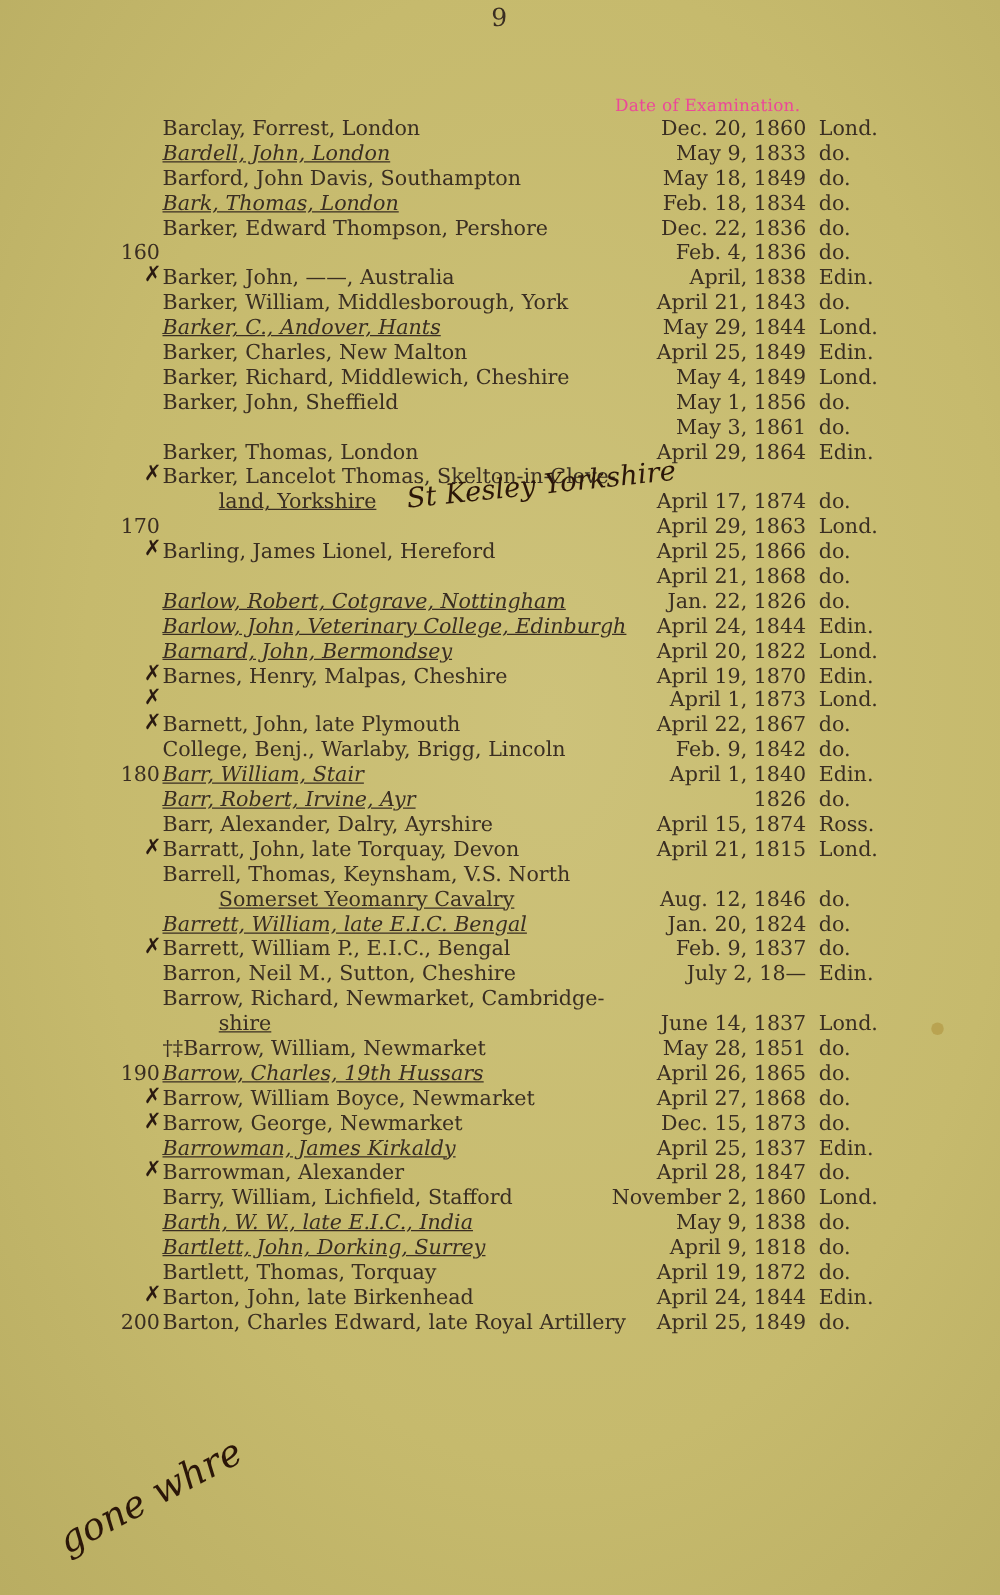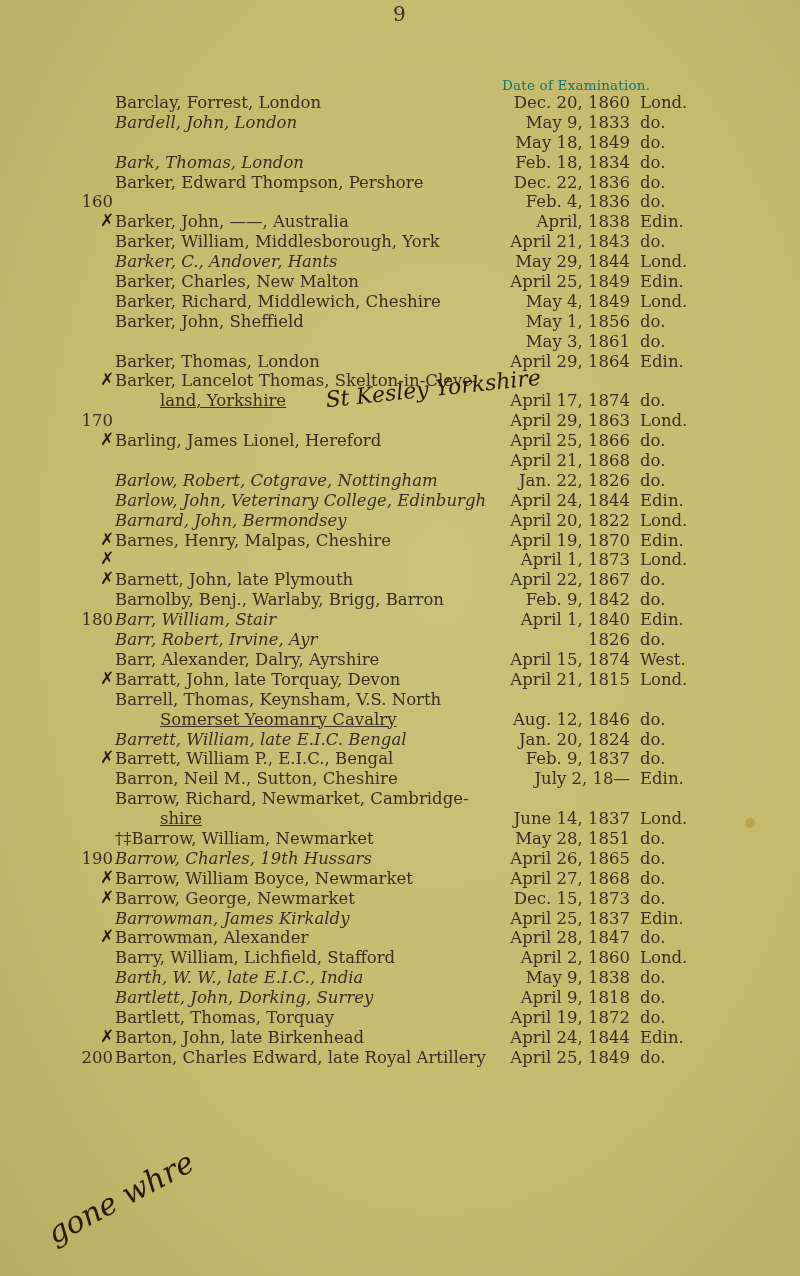--- a/index.html
+++ b/index.html
@@ -10,37 +10,37 @@
     font-family: "DejaVu Serif", "Liberation Serif", serif;
     color: #3a2e22;
     position: relative;
   }
   .page-num {
     position: absolute; left: 393px; top: 2px;
     font-size: 20px; color: #3a2e22;
   }
   .col-header {
     position: absolute; left: 492px; top: 77px;
-    font-size: 13.5px; letter-spacing: 0.2px; color: #0f766e; margin-left: 10px;
+    font-size: 13.5px; letter-spacing: 0.2px; color: #ec4899;
   }
   .rows { position: absolute; left: 0; top: 93px; width: 800px; }
   .row {
     position: relative; height: 19.9px; line-height: 19.9px;
-    font-size: 16.5px; white-space: nowrap;
+    font-size: 16.5px; white-space: nowrap; margin-left: 15px;
   }
   .row .num {
     position: absolute; left: 75px; width: 38px; text-align: right;
   }
   .row .mark {
     position: absolute; left: 100px; top: -1px;
     font-size: 17px; color: #2a1a10; font-family: "DejaVu Sans", sans-serif;
   }
   .row .name { position: absolute; left: 115px; }
   .row .name.cont { left: 160px; text-decoration: underline; }
-  .row .name.i { font-style: italic; }
+  .row .name.i { font-style: italic; text-decoration: underline; }
   .row .date { position: absolute; left: 465px; width: 165px; text-align: right; }
   .row .place { position: absolute; left: 640px; width: 57px; text-align: left; }
   .handwriting {
     position: absolute; font-family: "DejaVu Serif", serif; font-style: italic;
     color: #2b1608;
   }
   .hw-1 { left: 325px; top: 376px; font-size: 22px; transform: rotate(-6deg); }
   .hw-2 { left: 40px; top: 1180px; font-size: 30px; transform: rotate(-28deg); }
   .stain { position: absolute; border-radius: 50%; background: rgba(160,120,30,0.35); }
 </style>
@@ -61,20 +61,21 @@
     <div class="row">
       <span class="num"></span>
       <span class="mark"></span>
       <span class="name i">Bardell, John, London</span>
       <span class="date">May 9, 1833</span>
       <span class="place">do.</span>
     </div>
     <div class="row">
       <span class="num"></span>
       <span class="mark"></span>
+      <span class="name">Barford, John Davis, Southampton</span>
       <span class="date">May 18, 1849</span>
       <span class="place">do.</span>
     </div>
     <div class="row">
       <span class="num"></span>
       <span class="mark"></span>
       <span class="name i">Bark, Thomas, London</span>
       <span class="date">Feb. 18, 1834</span>
       <span class="place">do.</span>
     </div>
@@ -216,21 +217,21 @@
     <div class="row">
       <span class="num"></span>
       <span class="mark">✗</span>
       <span class="name">Barnett, John, late Plymouth</span>
       <span class="date">April 22, 1867</span>
       <span class="place">do.</span>
     </div>
     <div class="row">
       <span class="num"></span>
       <span class="mark"></span>
-      <span class="name">Barnolby, Benj., Warlaby, Brigg, Barron</span>
+      <span class="name">College, Benj., Warlaby, Brigg, Lincoln</span>
       <span class="date">Feb. 9, 1842</span>
       <span class="place">do.</span>
     </div>
     <div class="row">
       <span class="num">180</span>
       <span class="mark"></span>
       <span class="name i">Barr, William, Stair</span>
       <span class="date">April 1, 1840</span>
       <span class="place">Edin.</span>
     </div>
@@ -239,21 +240,21 @@
       <span class="mark"></span>
       <span class="name i">Barr, Robert, Irvine, Ayr</span>
       <span class="date">1826</span>
       <span class="place">do.</span>
     </div>
     <div class="row">
       <span class="num"></span>
       <span class="mark"></span>
       <span class="name">Barr, Alexander, Dalry, Ayrshire</span>
       <span class="date">April 15, 1874</span>
-      <span class="place">West.</span>
+      <span class="place">Ross.</span>
     </div>
     <div class="row">
       <span class="num"></span>
       <span class="mark">✗</span>
       <span class="name">Barratt, John, late Torquay, Devon</span>
       <span class="date">April 21, 1815</span>
       <span class="place">Lond.</span>
     </div>
     <div class="row">
       <span class="num"></span>
@@ -343,21 +344,21 @@
       <span class="num"></span>
       <span class="mark">✗</span>
       <span class="name">Barrowman, Alexander</span>
       <span class="date">April 28, 1847</span>
       <span class="place">do.</span>
     </div>
     <div class="row">
       <span class="num"></span>
       <span class="mark"></span>
       <span class="name">Barry, William, Lichfield, Stafford</span>
-      <span class="date">April 2, 1860</span>
+      <span class="date">November 2, 1860</span>
       <span class="place">Lond.</span>
     </div>
     <div class="row">
       <span class="num"></span>
       <span class="mark"></span>
       <span class="name i">Barth, W. W., late E.I.C., India</span>
       <span class="date">May 9, 1838</span>
       <span class="place">do.</span>
     </div>
     <div class="row">

